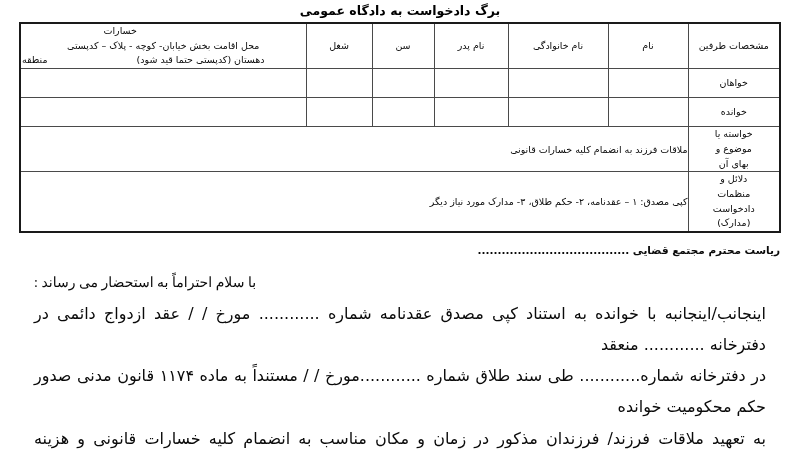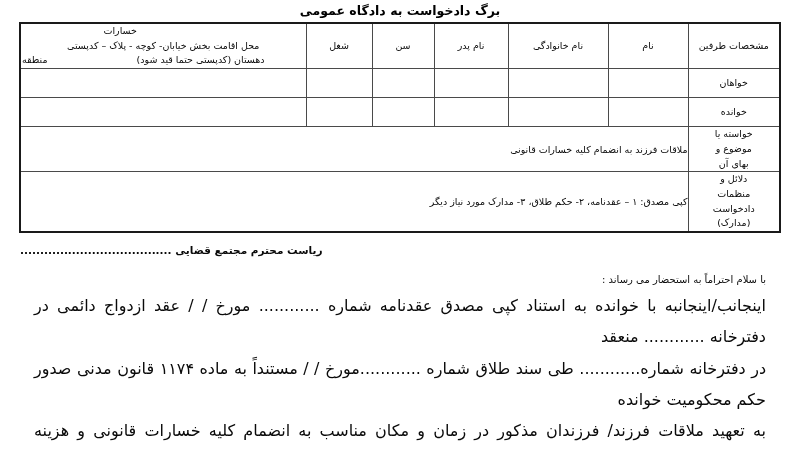--- a/index.html
+++ b/index.html
@@ -99,39 +99,40 @@
 
   
   .bottom-block {
     width: 760px;
     margin: 0 auto;
     padding-top: 9px;
     font-size: 9.5px;
     color: #0a0a0a;
   }
   .addressee {
-    text-align: left;
+    text-align: right;
     font-weight: bold;
     font-size: 10.5px;
     padding: 2px 0 14px 0;
     letter-spacing: 0.1px;
   }
   .para {
     padding: 0 14px;
     text-align: justify;
     text-align-last: right;
     line-height: 1.95;
     font-size: 16px;
   }
   .para .line { display: block; white-space: normal; }
   .greeting {
     padding: 0 14px 1px 14px;
-    font-size: 10px;
+    font-size: 14px;
     line-height: 1.9;
-    text-align: right;
+    text-align: left;
+    font-family: Liberation Serif, serif;
   }
 </style>
 </head>
 <body>
 
 <div class="page">
 
   <div class="doc-title">برگ دادخواست به دادگاه عمومی</div>
 
   <table class="form-table">

